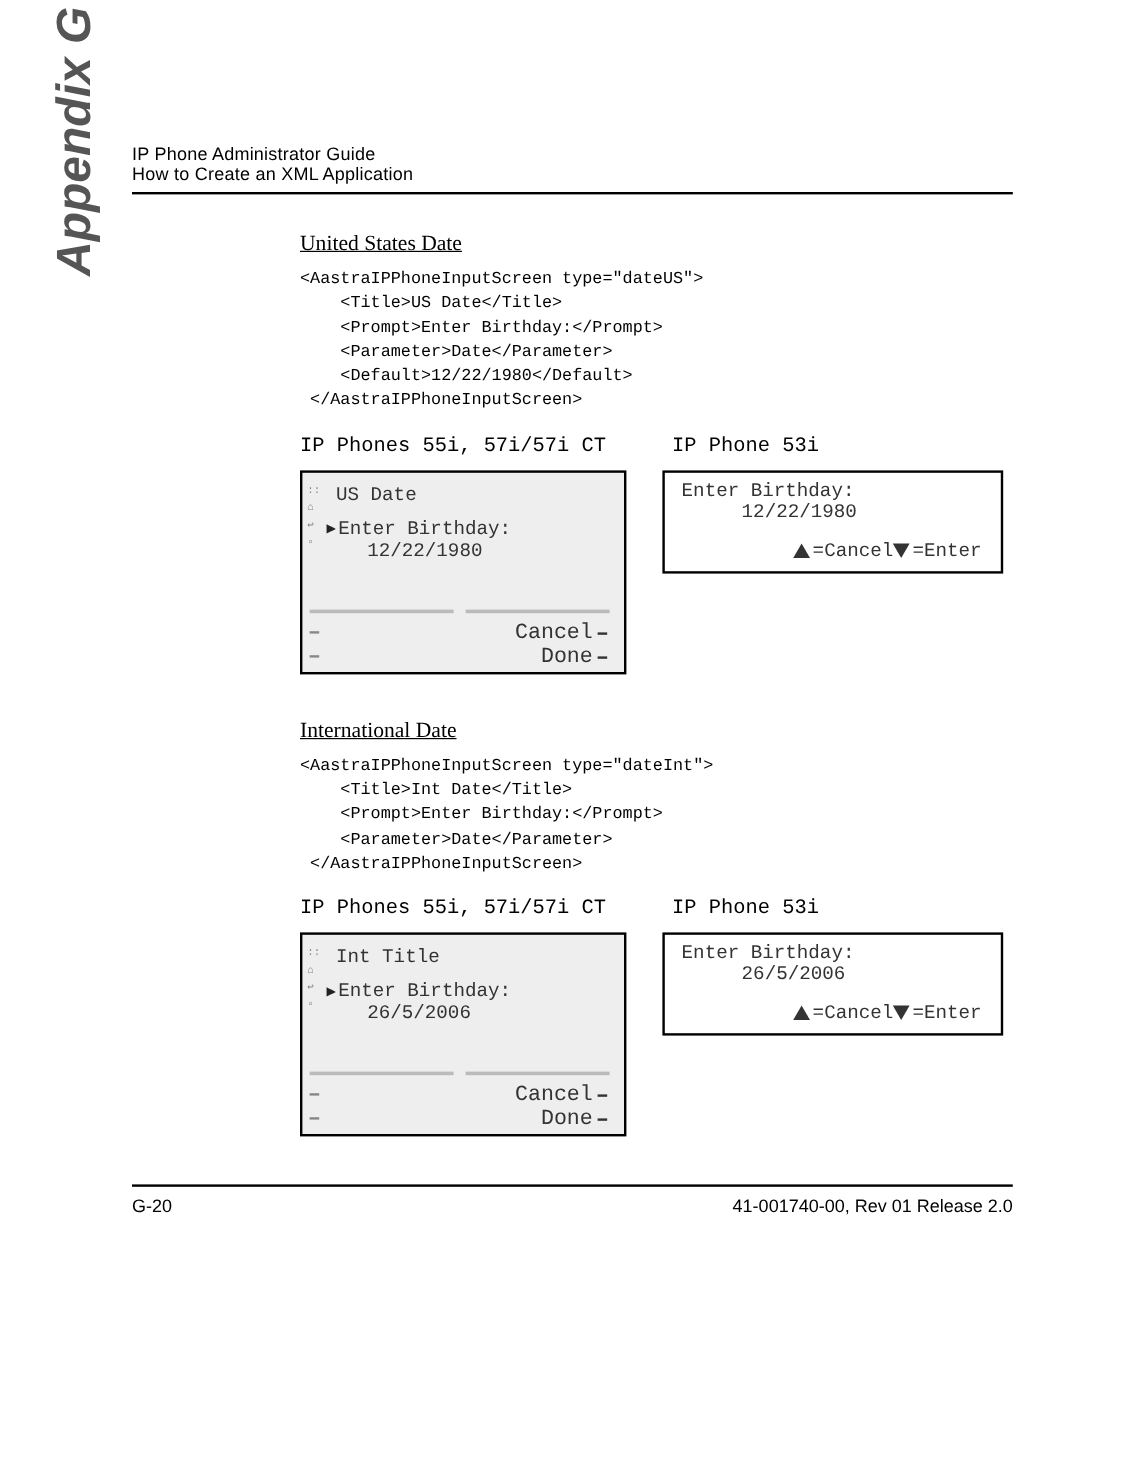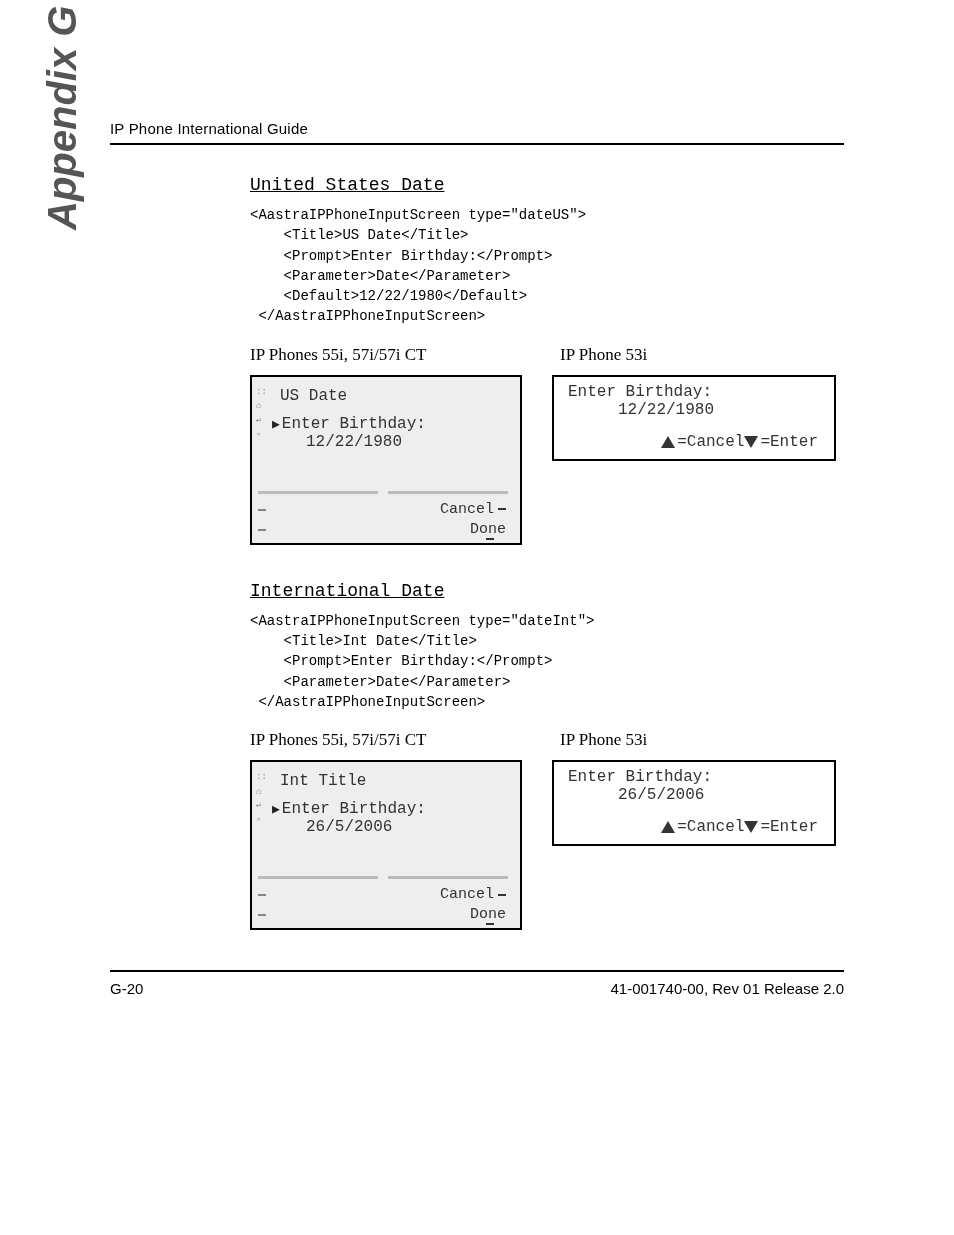--- a/index.html
+++ b/index.html
@@ -38,38 +38,38 @@
     transform-origin: left top;
     font-family: Arial, Helvetica, sans-serif;
     font-weight: bold;
     font-style: italic;
     font-size: 40px;
     color: #555;
     white-space: nowrap;
   }
   .content { margin-left: 140px; }
   .section-heading {
-    font-family: Liberation Mono, monospace;
+    font-family: Liberation Serif, serif;
     font-size: 18px;
     text-decoration: underline;
     margin: 16px 0 10px 0;
   }
   pre.code {
     font-family: "Courier New", Courier, monospace;
     font-size: 14px;
     line-height: 1.45;
     margin: 6px 0 18px 0;
     white-space: pre;
   }
   .caption-row {
     display: flex;
     margin-bottom: 10px;
   }
   .caption-row .cap {
-    font-family: Liberation Serif, serif;
+    font-family: Liberation Mono, monospace;
     font-size: 17px;
   }
   .caption-row .c1 { width: 310px; }
   .screens-row {
     display: flex;
     align-items: flex-start;
     margin-bottom: 36px;
   }
 
   
@@ -102,27 +102,27 @@
     position: absolute;
     height: 3px;
     background: #bbb;
     top: 8px;
   }
   .soft-underline.left { left: 6px; width: 120px; }
   .soft-underline.right { right: 12px; width: 120px; }
   .softkey-label {
     position: absolute;
     right: 14px;
-    font-size: 15px;
+    font-size: 18px;
     color: #333;
     display: flex;
     align-items: center;
   }
   .softkey-label.k1 { top: 18px; }
-  .softkey-label.k2 { top: 38px; flex-direction: column; }
+  .softkey-label.k2 { top: 38px; }
   .dash { width: 8px; height: 2px; background: #333; margin-left: 4px; }
   .dash-left {
     position: absolute;
     left: 6px;
     width: 8px; height: 2px; background: #888;
   }
   .dash-left.d1 { top: 26px; }
   .dash-left.d2 { top: 46px; }
 
   
@@ -150,21 +150,22 @@
     font-size: 15px;
   }
 </style>
 </head>
 <body>
 
 <div class="page">
   <div class="appendix">Appendix G</div>
 
   <div class="header-block">
-    <div class="header-line">IP Phone International Guide</div>
+    <div class="header-line">IP Phone Administrator Guide</div>
+    <div class="header-line">How to Create an XML Application</div>
   </div>
   <hr class="rule">
 
   <div class="content">
 
     <div class="section-heading">United States Date</div>
     <pre class="code">&lt;AastraIPPhoneInputScreen type="dateUS"&gt;
     &lt;Title&gt;US Date&lt;/Title&gt;
     &lt;Prompt&gt;Enter Birthday:&lt;/Prompt&gt;
     &lt;Parameter&gt;Date&lt;/Parameter&gt;

